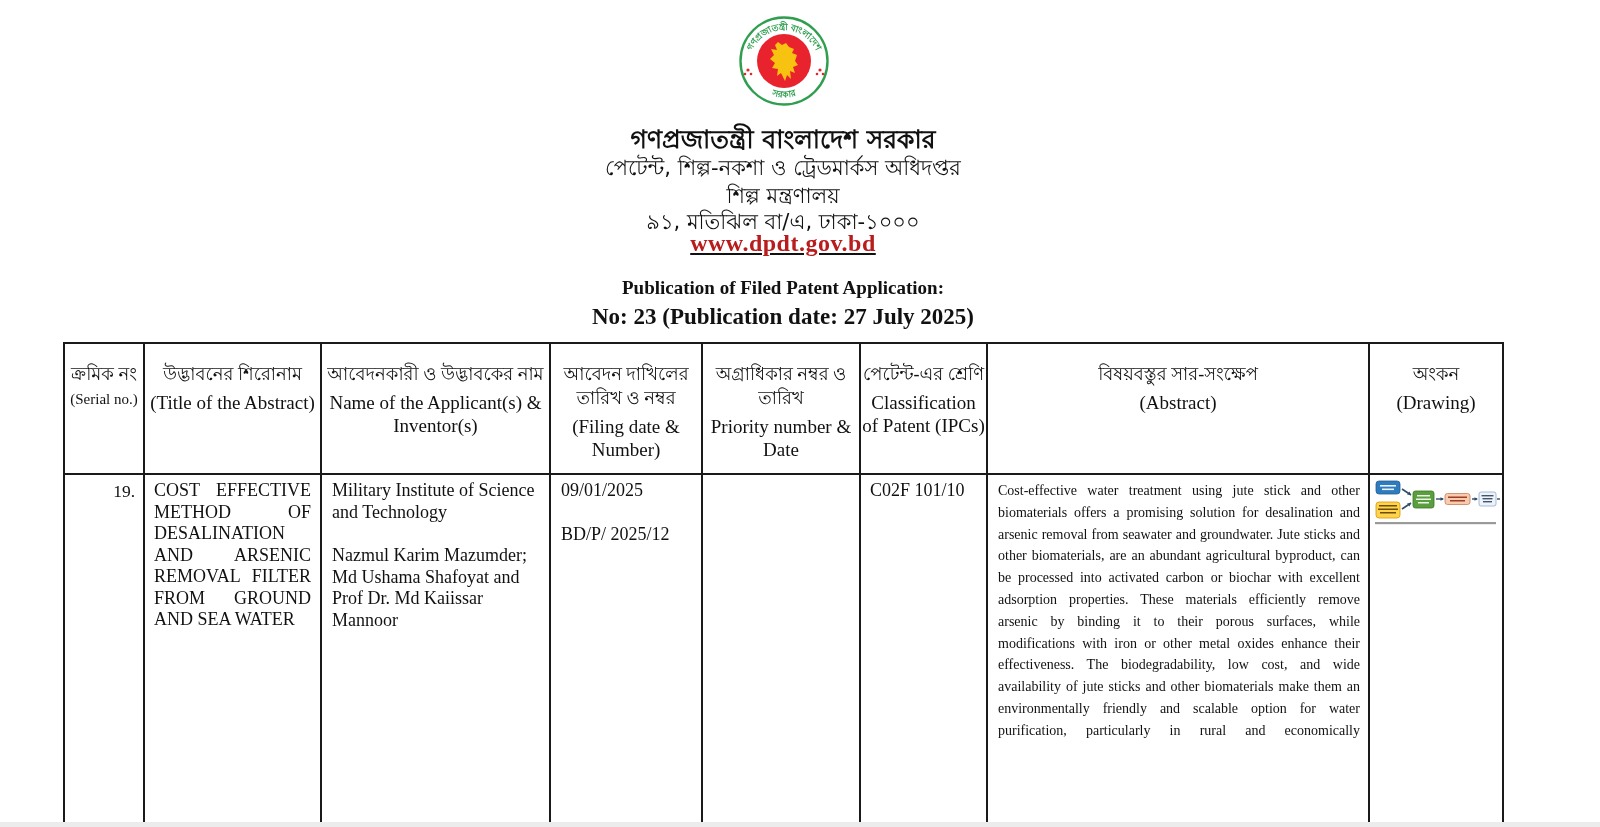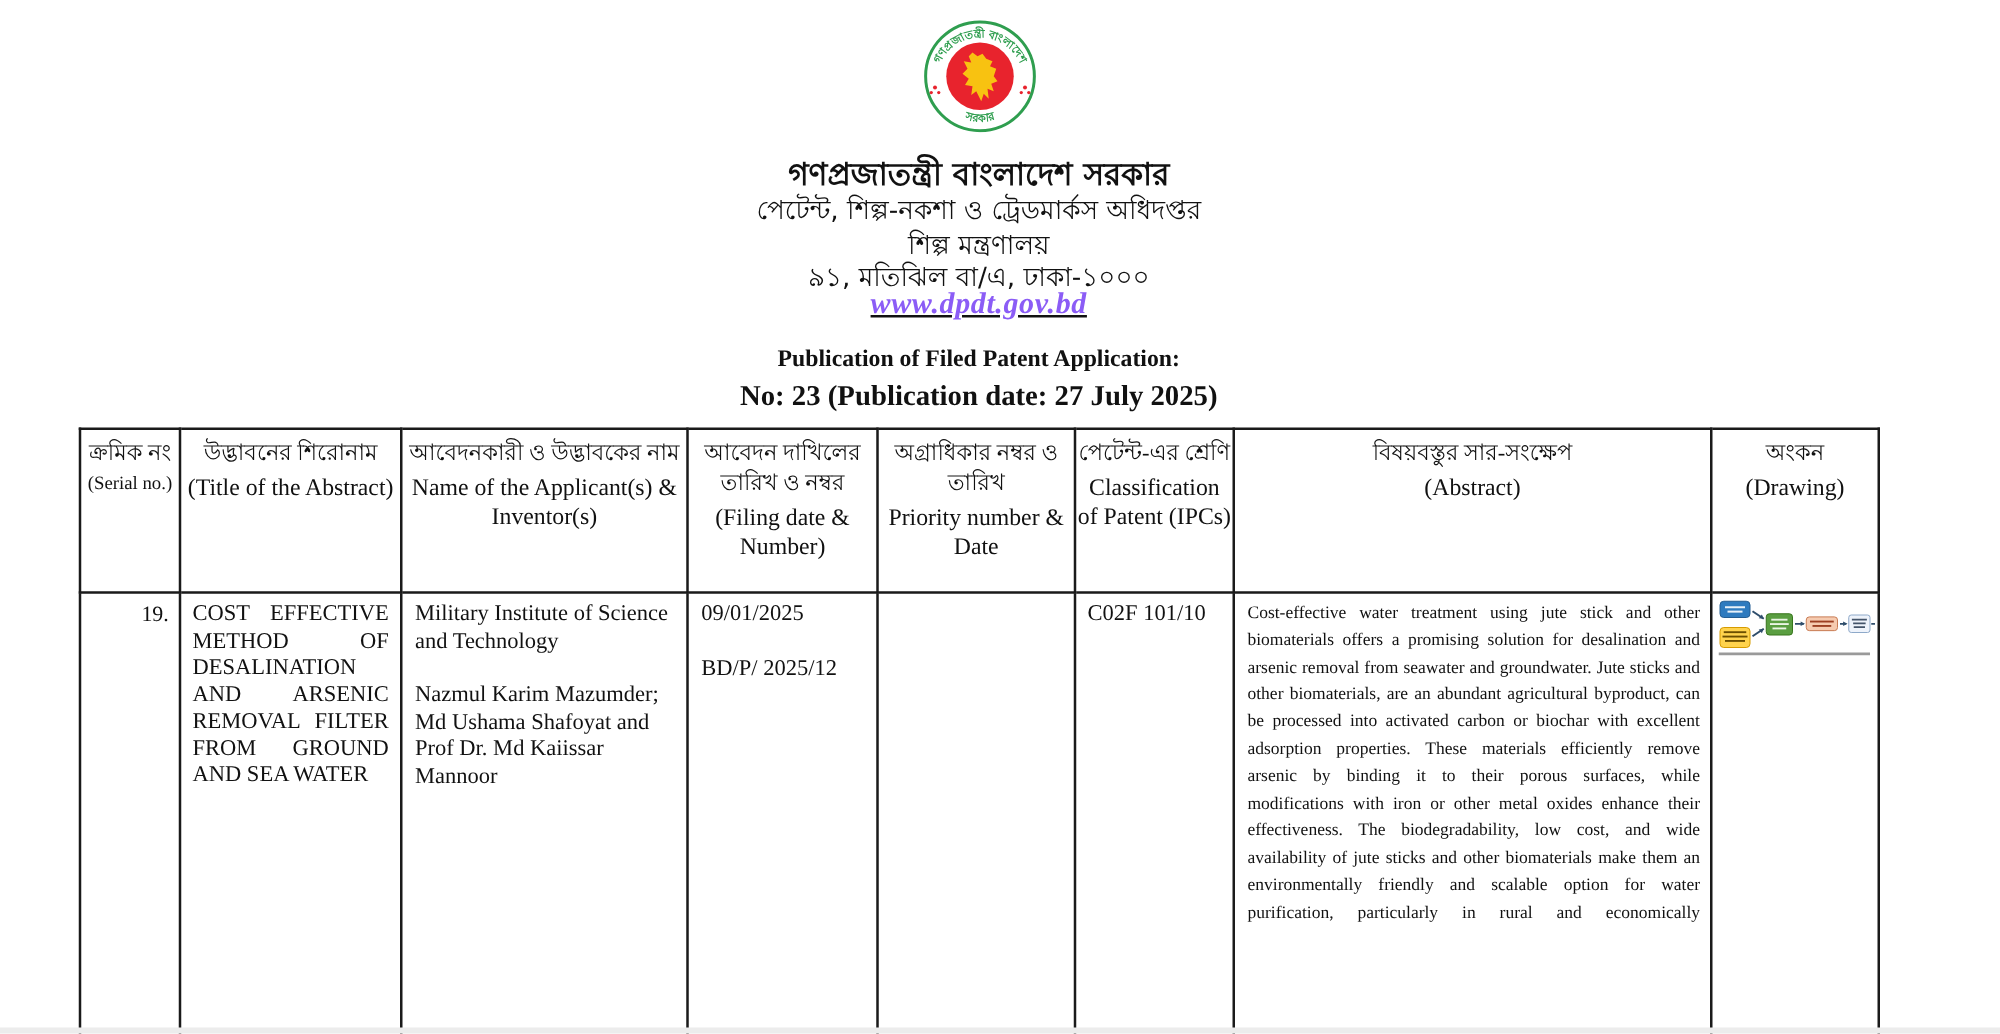--- a/index.html
+++ b/index.html
@@ -13,29 +13,29 @@
   .hl1 { position:absolute; top:120px; width:100%; font-size:25px; font-weight:bold;
          font-family:"DejaVu Sans","Liberation Sans",sans-serif; }
   .hl2 { position:absolute; top:152px; width:100%; font-size:21px;
          font-family:"DejaVu Sans","Liberation Sans",sans-serif; }
   .hl3 { position:absolute; top:180px; width:100%; font-size:21px;
          font-family:"DejaVu Sans","Liberation Sans",sans-serif;text-align:center; }
   .hl4 { position:absolute; top:206px; width:100%; font-size:21px;
          font-family:"DejaVu Sans","Liberation Sans",sans-serif; }
   .hl-web { position:absolute; top:230px; width:100%; font-size:24px; font-weight:bold;
             text-decoration:underline; letter-spacing:.5px; }
-  .hl-web span { cursor:pointer; color:#8b5cf6;font-style:italic; }
+  .hl-web span { cursor:pointer; color:#b91c1c; }
   .title1 { position:absolute; top:277px; width:100%; font-size:19px; font-weight:bold; }
   .title2 { position:absolute; top:304px; width:100%; font-size:23px; font-weight:bold; }
 
   
   table.pat { position:absolute; left:63px; top:342px; width:1439px;
               border-collapse:collapse; table-layout:fixed; }
   table.pat td { border:2px solid #1a1a1a; vertical-align:top; }
-  td.hcell { height:131px; text-align:center; padding-top:7px; }
+  td.hcell { height:131px; text-align:center; padding-top:19px; }
   .bn { font-size:18px; line-height:1.32;
         font-family:"Liberation Serif","DejaVu Sans",serif; }
   .en { font-size:19px; line-height:1.22; margin-top:4px; }
   .en-small { font-size:15px; line-height:1.25; margin-top:3px; }
 
   td.c-serial { text-align:right; padding:6px 8px 0 2px; font-size:17.5px; }
   td.c-title  { padding:5px 9px 0 9px; }
   td.c-title div { font-size:18px; line-height:21.5px; text-align:justify; }
   td.c-appl   { padding:5px 12px 0 10px; font-size:18px; line-height:21.5px; }
   td.c-appl .para2 { margin-top:22px; }

